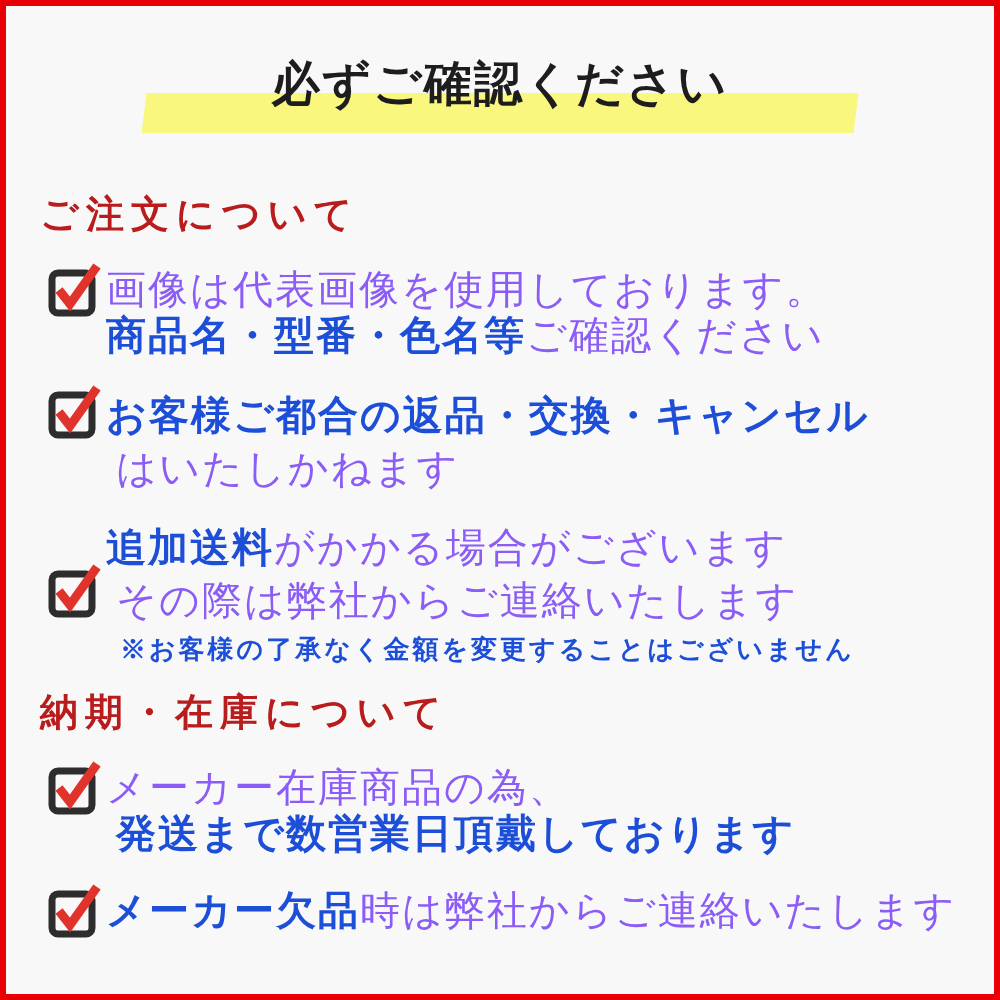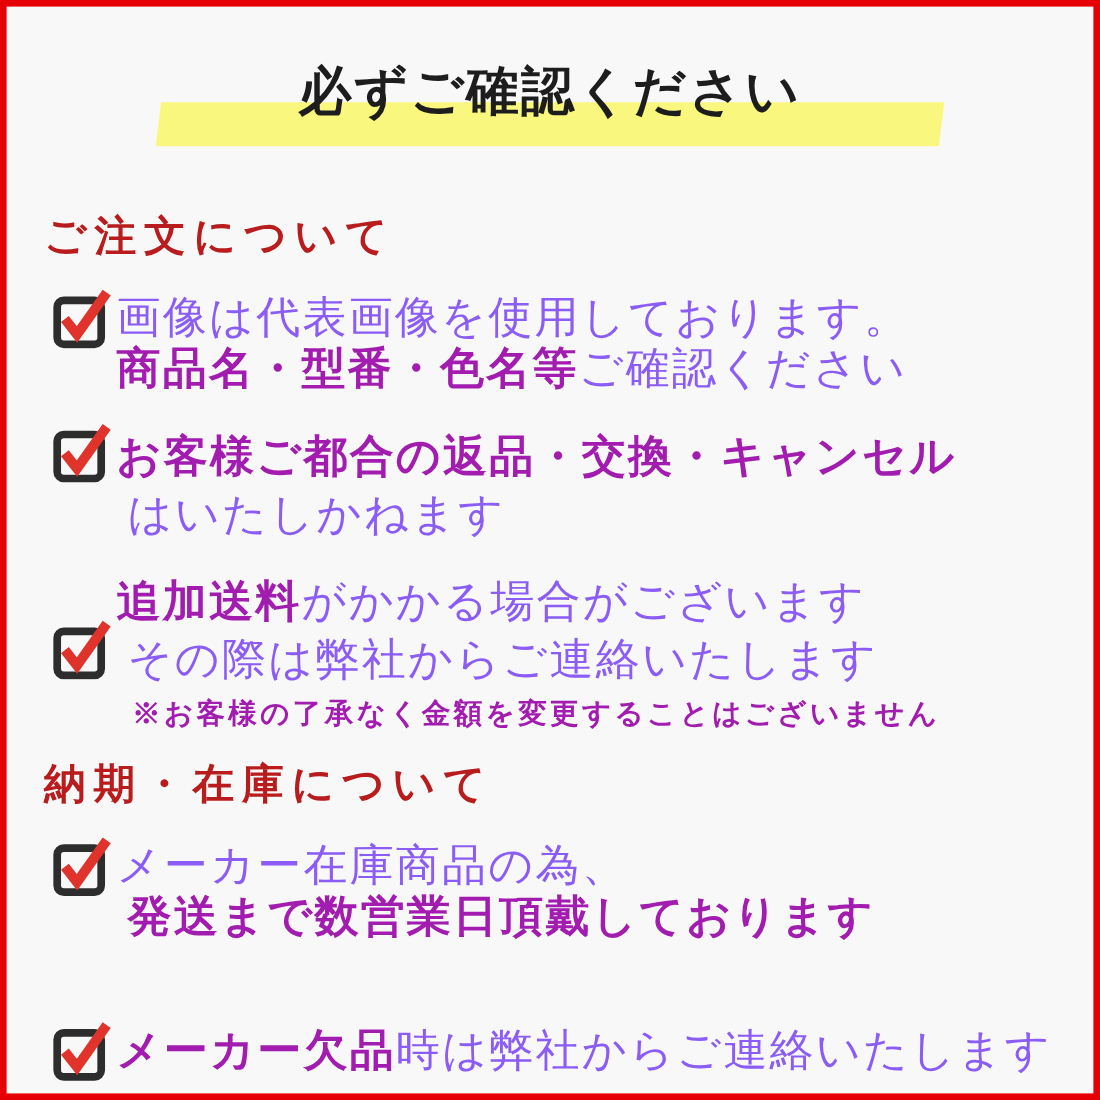--- a/index.html
+++ b/index.html
@@ -25,28 +25,28 @@
     letter-spacing:7px;color:#b91c1c;line-height:56px;white-space:nowrap;z-index:2;
   }
   .heading-1{top:186px;}
   .heading-2{top:684px;}
   
   .item{position:absolute;left:46px;display:flex;align-items:flex-start;z-index:2;}
   .item-1{top:266px;}
   .item-2{top:388px;}
   .item-3{top:520px;align-items:center;}
   .item-4{top:764px;}
-  .item-5{top:932px;}
+  .item-5{top:887px;}
   .cb{flex:0 0 auto;width:58px;height:58px;margin-top:-7px;}
   .lines{margin-left:2px;font-size:40px;line-height:46px;letter-spacing:2px;white-space:nowrap;}
   .loose .lines{line-height:53px;}
   .line{min-height:1em;}
   .indent{margin-left:10px;}
   .seg-black{color:#8b5cf6;font-weight:500;}
-  .seg-red{color:#a21caf;font-weight:700;}
+  .seg-red{color:#1d4ed8;font-weight:700;}
   .note-line{
     font-size:26px;letter-spacing:3px;margin-left:14px;margin-top:6px;
     line-height:32px;
   }
   .note-line .seg-red{font-weight:700;}
 </style>
 </head>
 <body>
 
 <div class="canvas">

